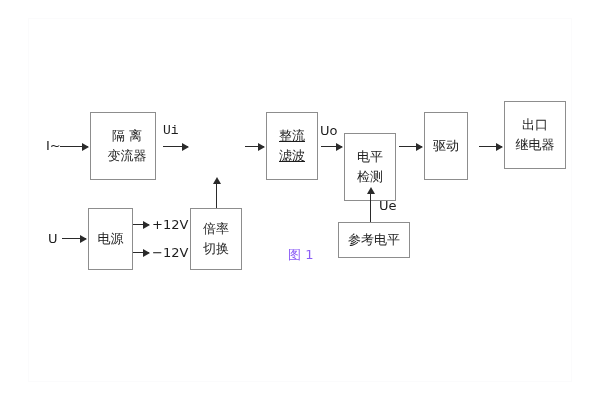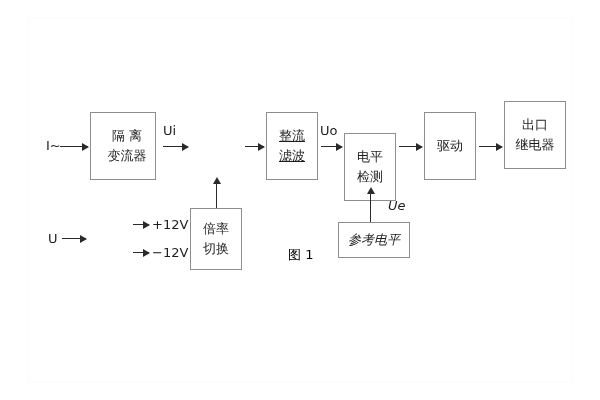--- a/index.html
+++ b/index.html
@@ -93,21 +93,21 @@
     border-right: 4.5px solid transparent;
   }
   .dash {
     position: absolute;
     height: 0;
     border-top: 1.4px solid #2a2a2a;
   }
   .caption {
     position: absolute;
     font-size: 13px;
-    color: #000000;
+    color: #8b5cf6;
     white-space: nowrap;
   }
 </style>
 </head>
 <body>
 
 <div id="stage">
   <div id="frame"></div>
 
   <div class="blk" style="left:90px; top:112px; width:66px; height:68px;padding-left:8px;">
@@ -119,45 +119,48 @@
   <div class="blk" style="left:266px; top:112px; width:52px; height:68px;text-decoration:underline;">
     <span class="ln">整流</span>
     <span class="ln">滤波</span>
   </div>
 
   <div class="blk" style="left:344px; top:112px; width:52px; height:68px;margin-top:21px;">
     <span class="ln">电平</span>
     <span class="ln">检测</span>
   </div>
 
-  <div class="blk one" style="left:424px; top:112px; width:52px; height:68px;">
+  <div class="blk one" style="left:424px; top:112px; width:44px; height:68px;">
     <span class="ln">驱动</span>
   </div>
 
   <div class="blk" style="left:504px; top:101px; width:62px; height:68px;">
     <span class="ln">出口</span>
     <span class="ln">继电器</span>
   </div>
 
+  <div class="blk one" style="left:88px; top:208px; width:45px; height:62px;">
+    <span class="ln">电源</span>
+  </div>
 
   <div class="blk" style="left:190px; top:208px; width:52px; height:62px;">
     <span class="ln">倍率</span>
     <span class="ln">切换</span>
   </div>
 
-  <div class="blk one" style="left:338px; top:222px; width:72px; height:36px;font-style:italic;">
+  <div class="blk one" style="left:338px; top:222px; width:72px; height:36px;">
     <span class="ln">参考电平</span>
   </div>
 
   <div class="lbl" style="left:46px; top:139px;">I~</div>
   <div class="lbl" style="left:48px; top:232px;">U</div>
 
-  <div class="lbl" style="left:163px; top:124px;">Ui</div>
+  <div class="lbl" style="left:163px; top:124px;font-family:Liberation Mono, monospace;">Ui</div>
   <div class="lbl" style="left:320px; top:124px;">Uo</div>
-  <div class="lbl" style="left:388px; top:199px;font-style:italic;">Ue</div>
+  <div class="lbl" style="left:379px; top:199px;">Ue</div>
 
   <div class="lbl" style="left:152px; top:218px;">+12V</div>
   <div class="lbl" style="left:152px; top:246px;">−12V</div>
 
   <div class="dash" style="left:60px; top:146px; width:10px;"></div>
   <div class="harrow" style="left:66px; top:146px; width:22px;"></div>
 
   <div class="harrow" style="left:163px; top:146px; width:25px;"></div>
 
   <div class="harrow" style="left:245px; top:146px; width:19px;"></div>

